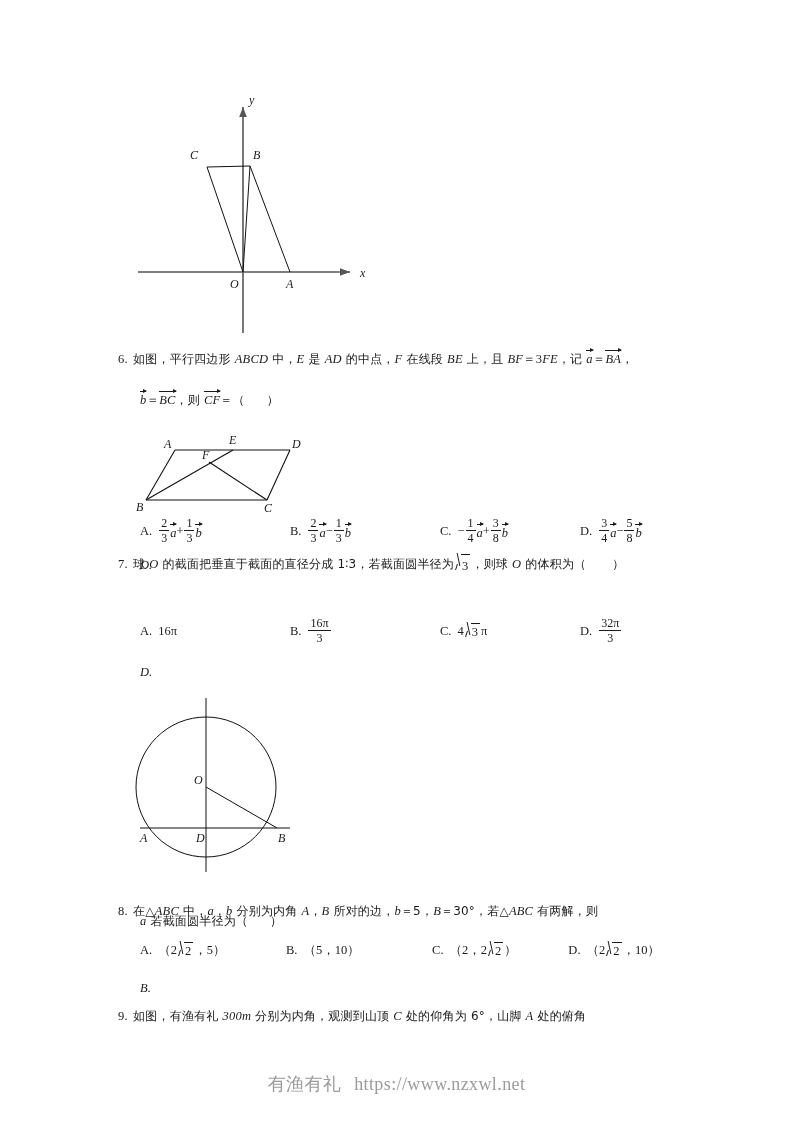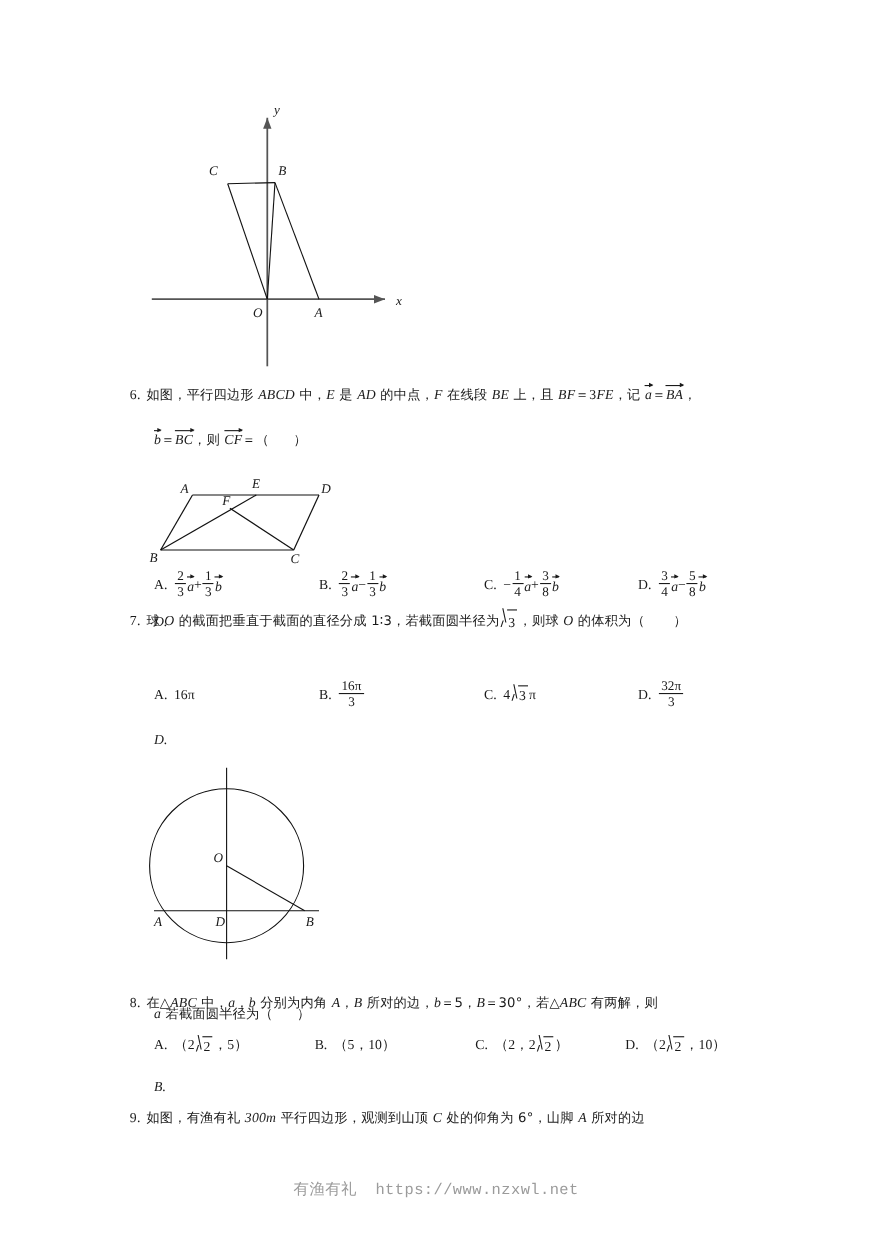--- a/index.html
+++ b/index.html
@@ -140,22 +140,22 @@
     font-size: 12px;
     fill: #1a1a1a;
   }
 
   
   .footer {
     position: absolute;
     left: 0; right: 0;
     text-align: center;
     color: #9b9b9b;
-    font-size: 14px;
-    font-family: Liberation Mono, monospace;
+    font-size: 18px;
+    font-family: Liberation Serif, serif;
     letter-spacing: 0.4px;
   }
 </style>
 </head>
 <body>
 
 <div class="page">
 
   <div class="fig" style="left:120px; top:85px;">
     <svg width="270" height="265" viewBox="0 0 270 265">
@@ -381,21 +381,21 @@
         <span>，</span>
         <span>10</span>
         <span>）</span>
     </div>
   </div>
 
   <div class="ans" style="left:140px; top:981px;">B.</div>
 
   <div class="qline" style="left:118px; top:1006px;">
     <span class="qnum">9.</span>
-    <span class="cn">如图，有渔有礼 </span><span class="it">300m</span><span class="cn"> 平行四边形，观测到山顶 </span><span class="it">C</span><span class="cn"> 处的仰角为 6°，山脚 </span><span class="it">A</span><span class="cn"> 所对的边</span>
+    <span class="cn">如图，有渔有礼 </span><span class="it">300m</span><span class="cn"> 分别为内角，观测到山顶 </span><span class="it">C</span><span class="cn"> 处的仰角为 6°，山脚 </span><span class="it">A</span><span class="cn"> 处的俯角</span>
   </div>
 
   <div class="footer" style="top:1072px;">
     <span>有渔有礼</span>
     <span style="margin-left:8px;">https://www.nzxwl.net</span>
   </div>
 
 </div>
 
 </body></html>

